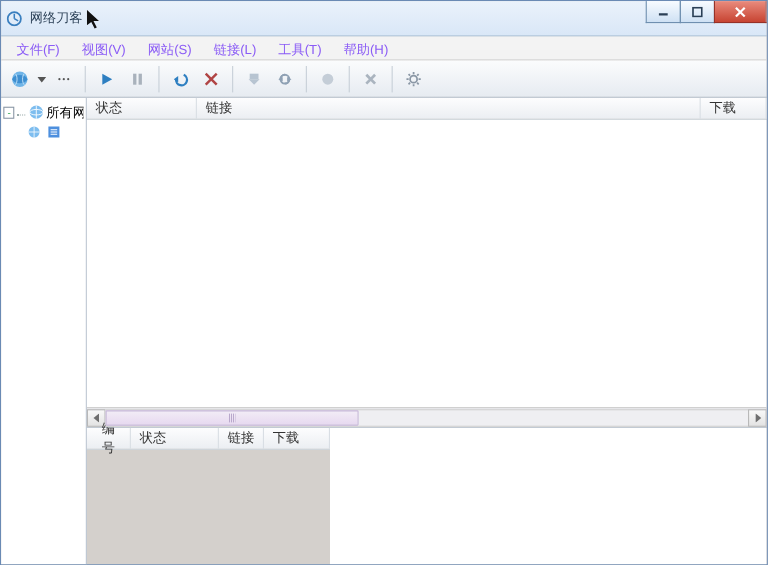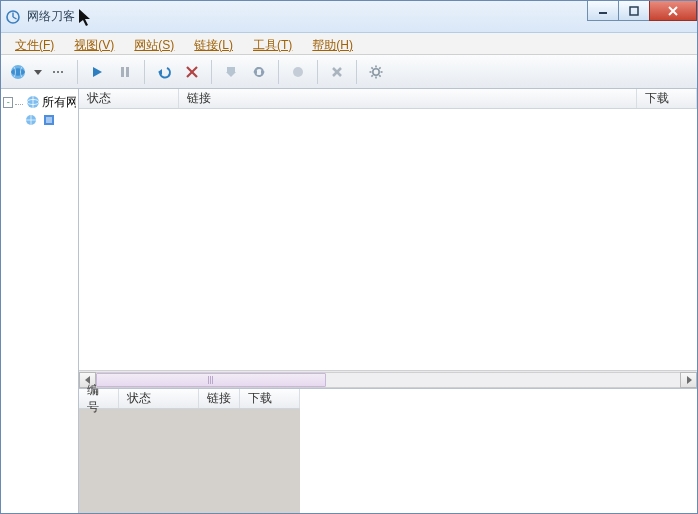--- a/index.html
+++ b/index.html
@@ -10,21 +10,21 @@
   .titlebar { height: 32px; background: linear-gradient(#eaf2fb, #d9e7f7); display: flex; align-items: center; padding: 7px 4px; border-bottom: 1px solid #b5cde4; position: relative; }
   .titlebar .app-icon { width: 16px; height: 16px; margin-right: 6px; display:flex;align-items:center;justify-content:center; }
   .titlebar .title-text { color: #2a3f55; }
   .win-controls { position: absolute; right: 0; top: 0; display: flex; }
   .win-btn { width: 32px; height: 20px; display: flex; align-items: center; justify-content: center; background: linear-gradient(#f7fbff,#cfe1f4); border: 1px solid #6f8fb0; border-top: none; margin-left: -1px; }
   .win-btn.close { background: linear-gradient(#e98b7d,#c74432); width: 48px; border-color:#963127; }
   .win-btn svg { display:block; }
 
   
   .menubar { height: 22px; background: #f3f3f3; display: flex; align-items: stretch; padding: 0 4px; border-bottom: 1px solid #d0d0d0; }
-  .menubar .menu-item { padding: 12px 10px; display:flex; align-items:center; color:#a16207; cursor: default; text-decoration: underline; }
+  .menubar .menu-item { padding: 12px 10px; display:flex; align-items:center; color:#8b5cf6; cursor: default; }
 
   
   .toolbar { height: 34px; background: linear-gradient(#fbfcfd,#e6ebf1); border-bottom: 1px solid #b9c3cf; display:flex; align-items:center; padding: 0 4px; gap: 2px; }
   .tb-btn { width: 26px; height: 26px; border: 1px solid transparent; border-radius: 3px; display:flex; align-items:center; justify-content:center; background: transparent; }
   .tb-sep { width: 1px; height: 24px; background: #c7cfd8; margin: 0 4px; }
   .tb-dd { width: 10px; display:flex; align-items:center; justify-content:center; }
 
   
   .workarea { flex: 1 1 auto; display: flex; min-height: 0; }
   .sidebar { width: 78px; background: #ffffff; border-right: 1px solid #b9c3cf; overflow: hidden; }
@@ -32,21 +32,21 @@
   .tree-row { display:flex; align-items:center; gap:2px; white-space:nowrap; height:18px; }
   .tree-row.child { padding-left: 20px; }
   .tree-toggle { width:11px; height:11px; border:1px solid #8a97a5; display:flex; align-items:center; justify-content:center; font-size:9px; line-height:9px; color:#3a5; background:#fff; }
   .tree-dots { width:8px; border-bottom:1px dotted #9aa; height:6px; }
   .tree-icon { width:16px; height:16px; display:flex; align-items:center; justify-content:center; }
   .tree-label { white-space: nowrap; overflow: hidden; }
 
   .rightpane { flex:1 1 auto; display:flex; flex-direction:column; min-width:0; }
   .listpane { flex:1 1 auto; display:flex; flex-direction:column; min-height:0; border-bottom:1px solid #b9c3cf; }
   .list-header { height: 20px; background: linear-gradient(#fdfdfe,#ebeef2); border-bottom: 1px solid #cfd5dc; display:flex; }
-  .lh-col { border-right:1px solid #d9dee4; padding: 2px 8px; color:#333; display:flex; align-items:center; }
+  .lh-col { border-right:1px solid #d9dee4; padding: 2px 8px; color:#333; display:flex; align-items:center;text-align:center; }
   .list-body { flex:1 1 auto; background:#fff; overflow:hidden; }
 
   
   .scrollstrip { height: 18px; display:flex; align-items:center; background:#e9e9ed; border-top:1px solid #d0d0d0; }
   .sb-arrow { width:17px; height:16px; background:linear-gradient(#f8f8f8,#e3e3e3); border:1px solid #b8b8b8; display:flex; align-items:center; justify-content:center; }
   .sb-track { flex:1; height:16px; background:#efeff2; border:1px solid #d0d0d0; border-left:none; border-right:none; position:relative; }
   .sb-thumb { position:absolute; left:0; top:0; bottom:0; width:230px; background:linear-gradient(#f2ecf6,#e7d9f0); border:1px solid #c7b7d9; border-radius:1px; display:flex; align-items:center; justify-content:center; }
   .sb-grip { width:6px; height:8px; background:repeating-linear-gradient(90deg,#b9a8cc 0 1px, transparent 1px 2px); }
 
   .bottompane { height: 124px; display:flex; }

